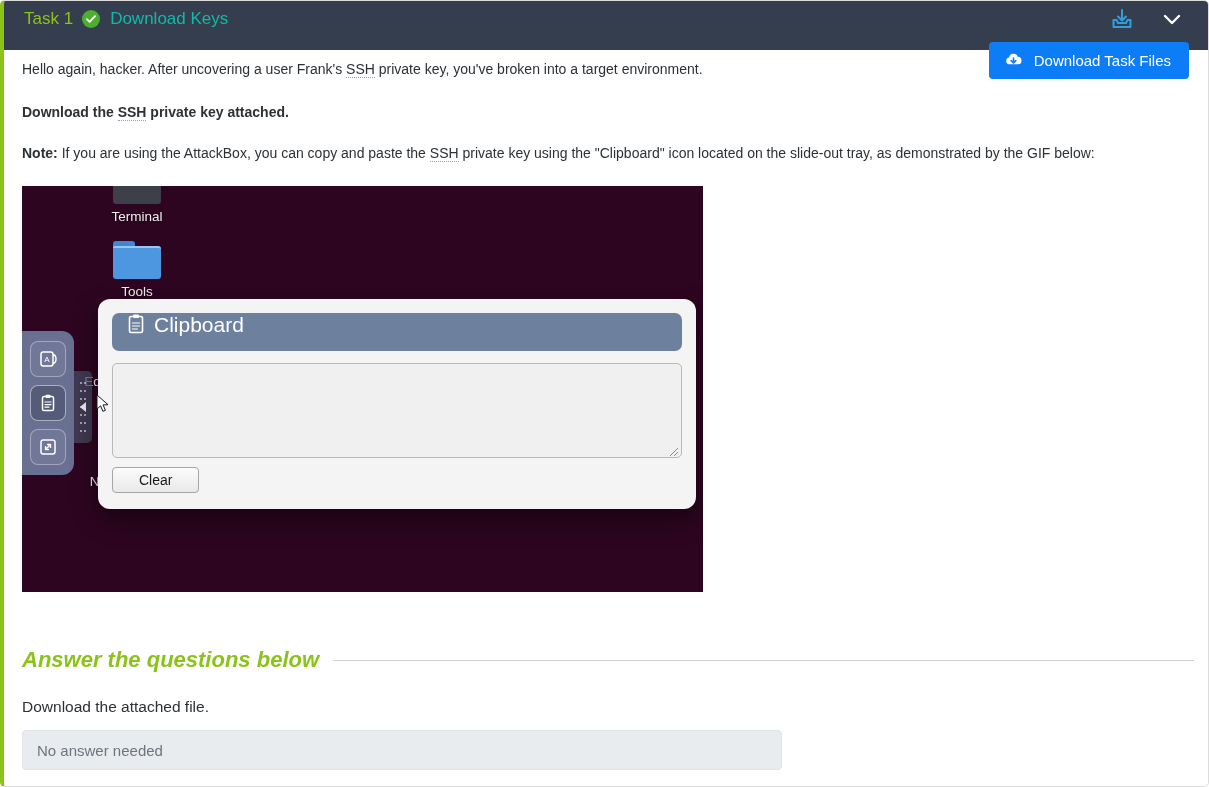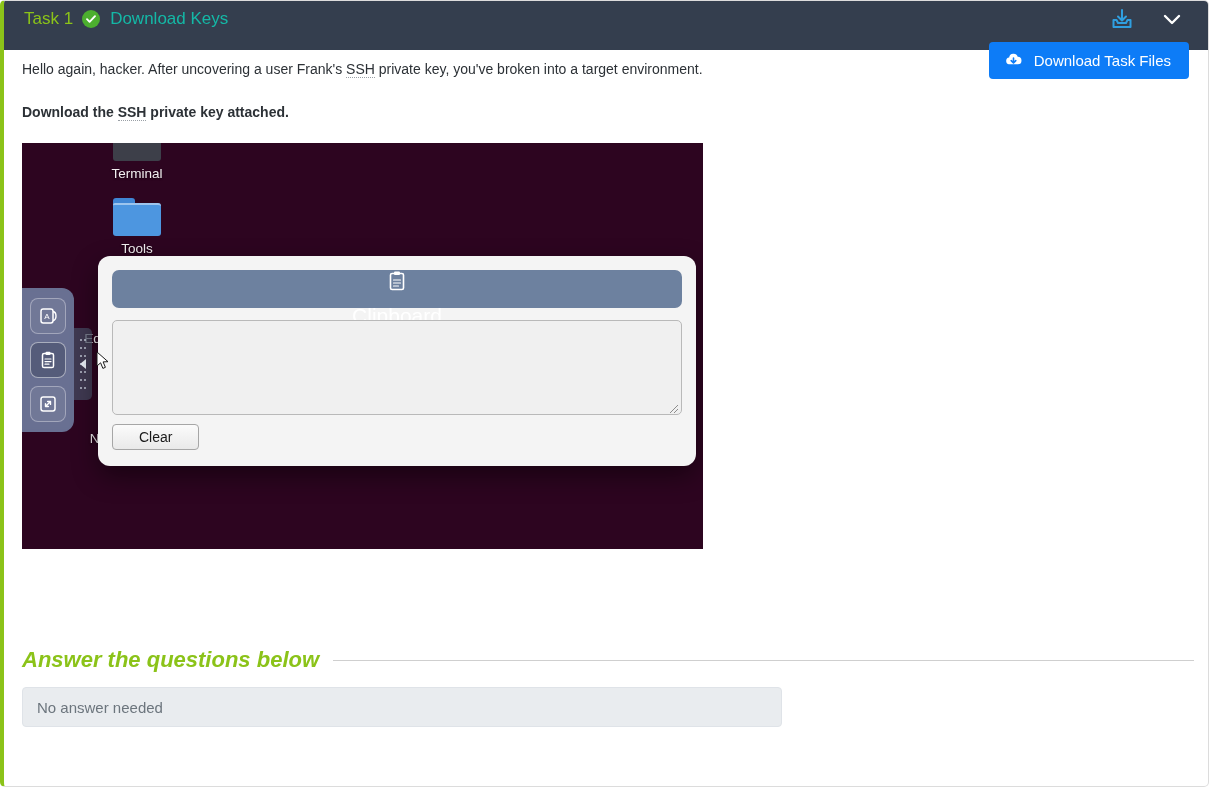--- a/index.html
+++ b/index.html
@@ -228,24 +228,23 @@
     background: #f4f4f4;
     border-radius: 12px;
     box-shadow: 0 10px 26px rgba(0,0,0,.45);
     padding: 14px;
   }
   .clip-titlebar {
     background: #6d819f;
     border-radius: 7px;
     height: 38px;
     display: flex;
-    align-items: center;
+    align-items: flex-start;
     padding: 0 14px;
     gap: 8px;
-    flex-direction: column;
   }
   .clip-title {
     color: #ffffff;
     font-size: 21px;
     font-family: "Liberation Sans", sans-serif;
   }
   .clip-textarea {
     margin-top: 12px;
     width: 100%;
     height: 95px;
@@ -369,20 +368,21 @@
       </svg>
     </span>
   </div>
 
   <div class="task-body">
 
     <p class="para"><span>Hello again, hacker. After uncovering a user Frank's </span><span class="abbr">SSH</span><span> private key, you've broken into a target environment.</span></p>
 
     <p class="para tight"><b>Download the </b><b class="abbr">SSH</b><b> private key attached.</b></p>
 
+    <p class="para"><b>Note:</b><span> If you are using the AttackBox, you can copy and paste the </span><span class="abbr">SSH</span><span> private key using the "Clipboard" icon located on the slide-out tray, as demonstrated by the GIF below:</span></p>
 
     <div class="gif-wrap">
 
       <div class="desk-icon" style="left:55px; top:55px;">
         <span class="glyph folder"></span>
         <span>Tools</span>
       </div>
 
       <div class="desk-icon" style="left:55px; top:-20px;">
         <span class="glyph term-icon"></span>
@@ -469,19 +469,20 @@
     </span>
     <span>Download Task Files</span>
   </button>
 
   <div class="answer-section">
     <div class="answer-heading-row">
       <span class="answer-heading">Answer the questions below</span>
       <span class="answer-rule"></span>
     </div>
 
+    <div class="question-text">Download the attached file.</div>
 
     <div class="answer-row">
       <input class="answer-input" type="text" disabled="" placeholder="No answer needed" style="">
     </div>
   </div>
 
 </div>
 
 </body></html>

